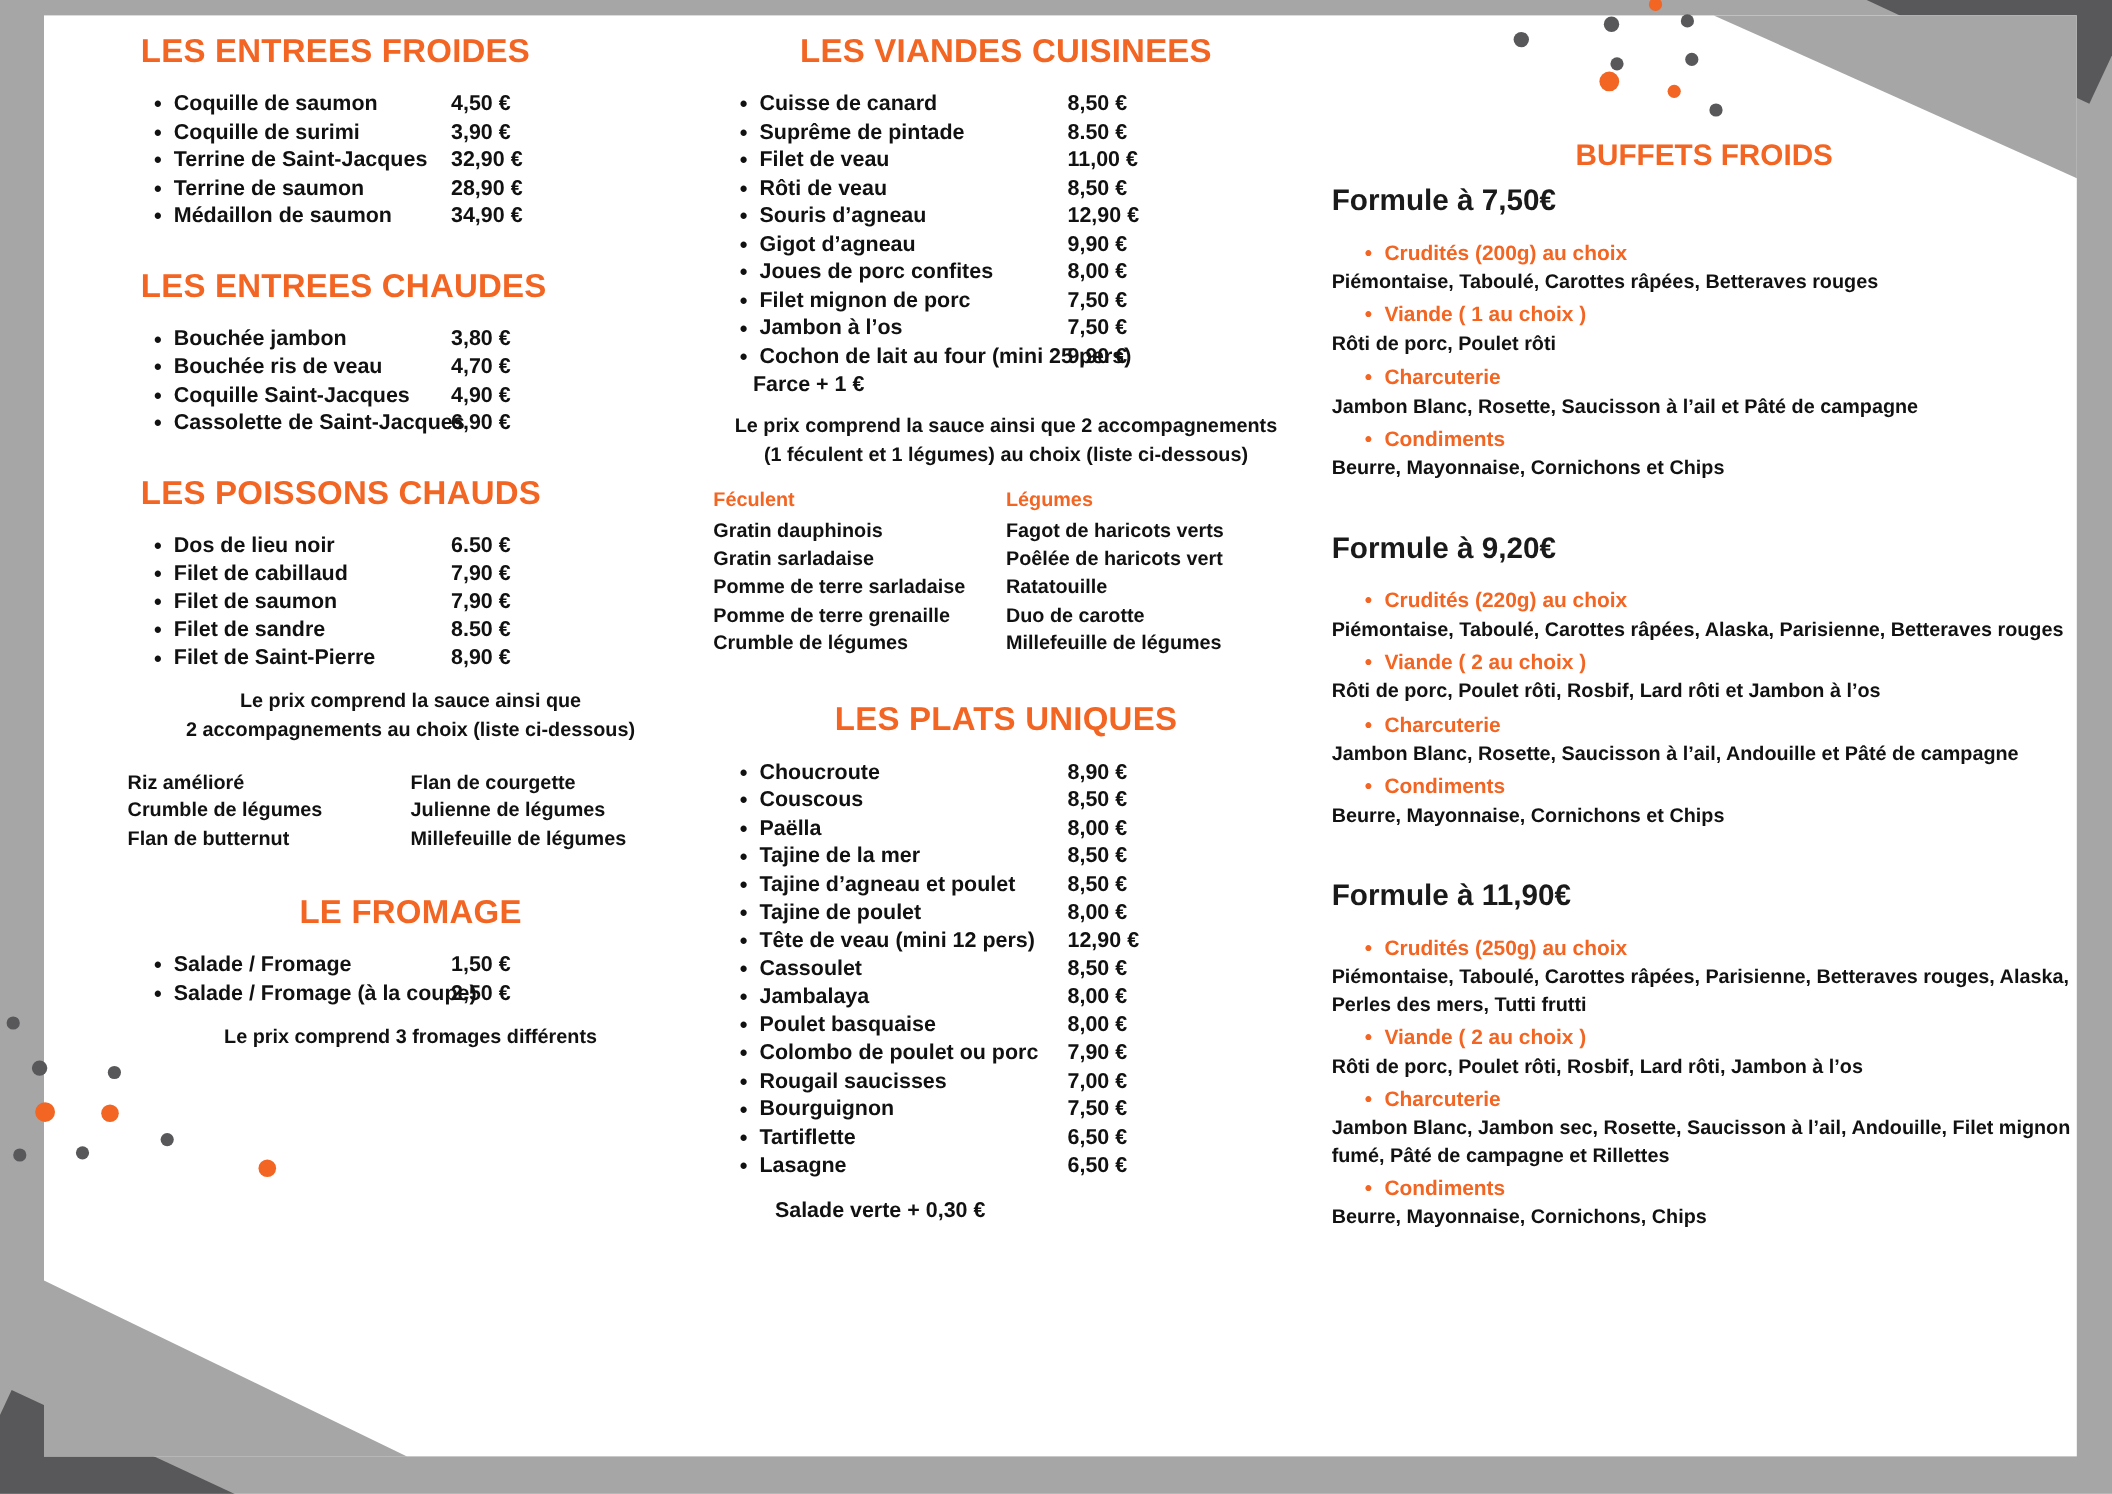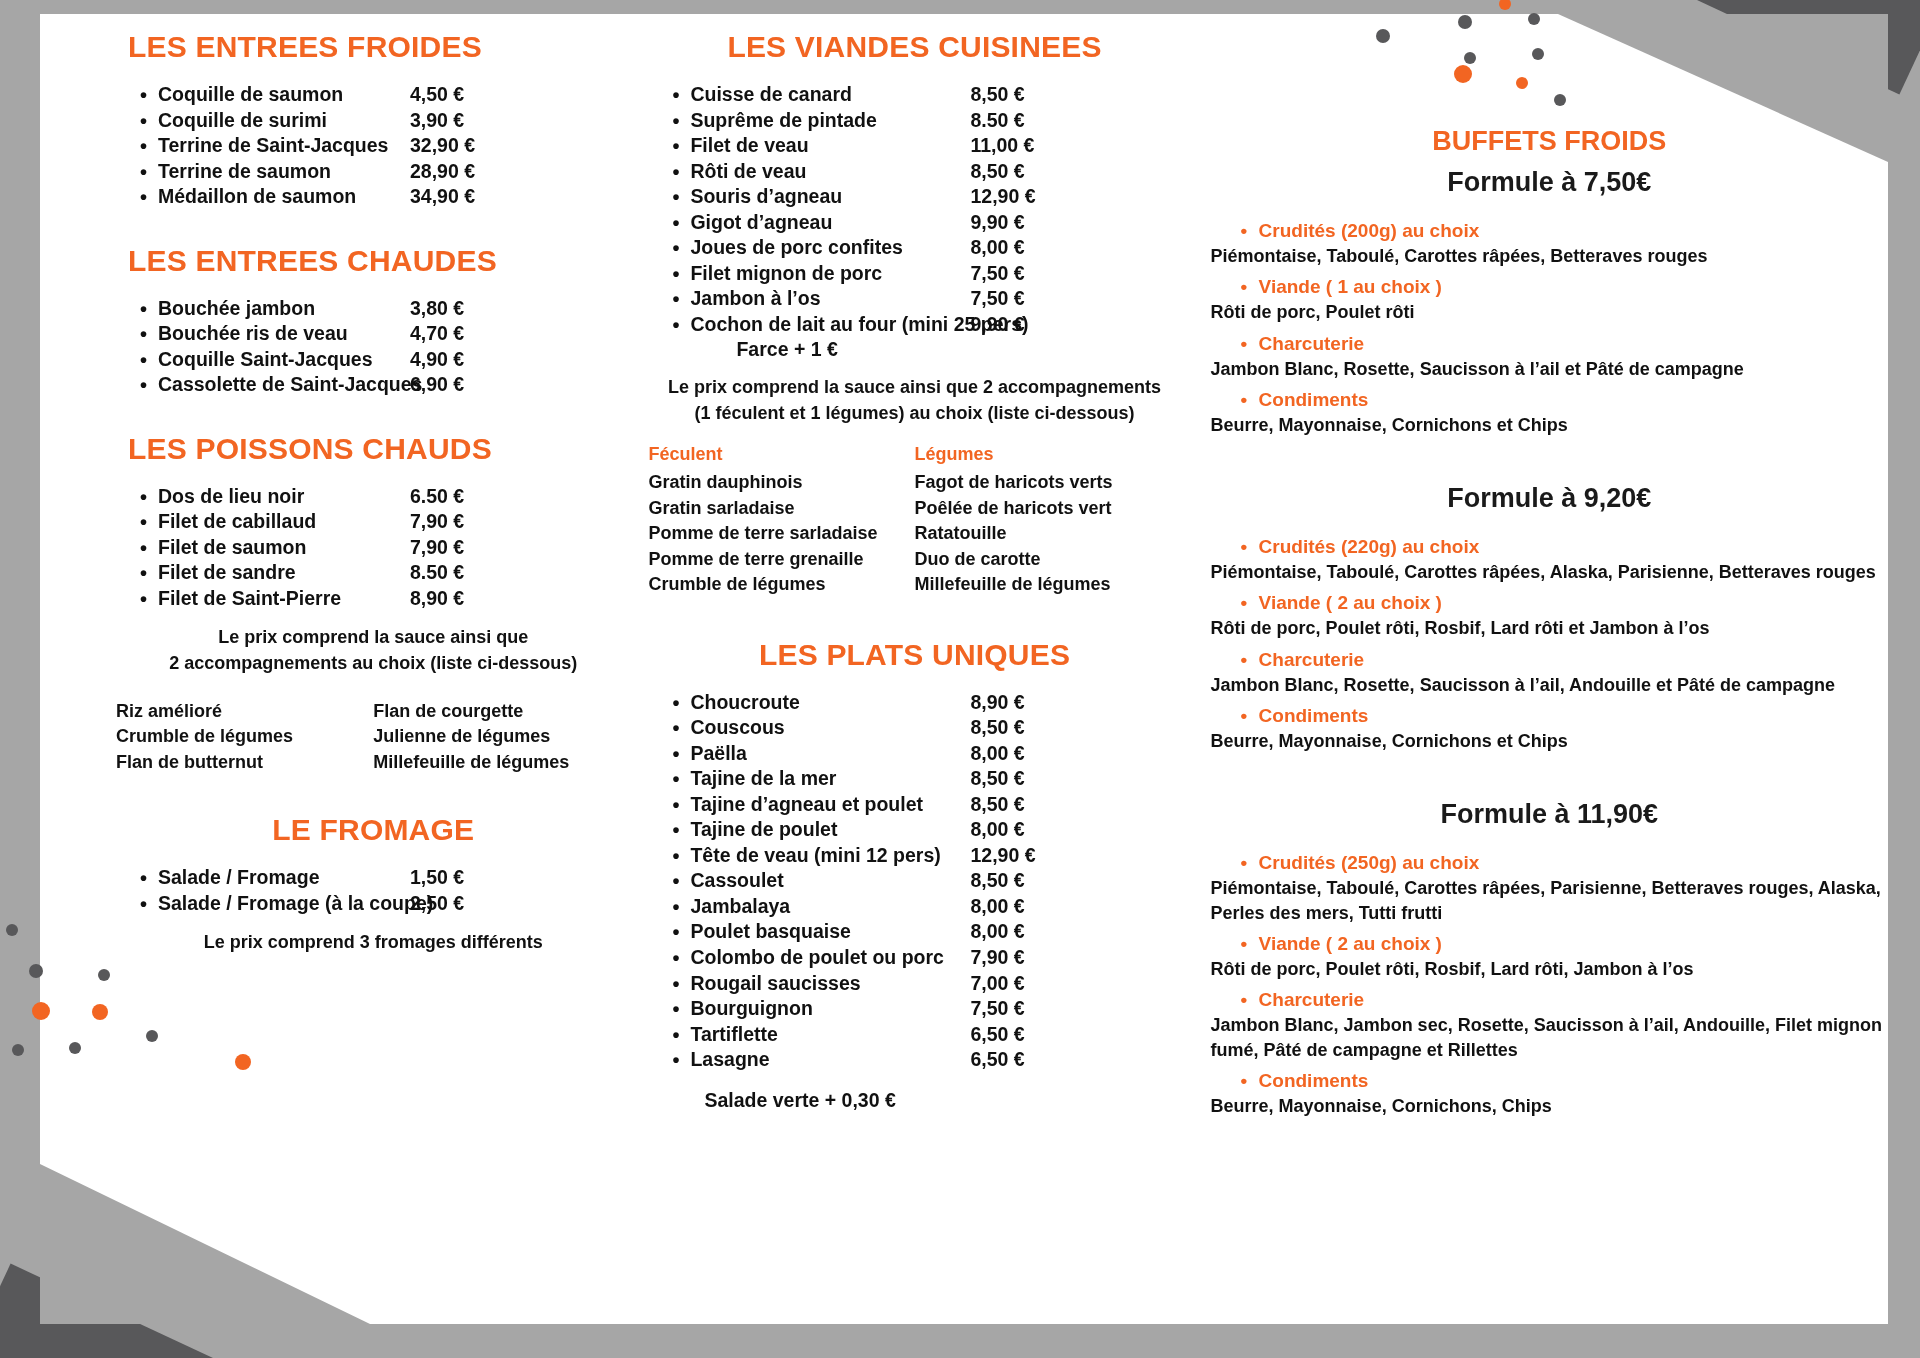--- a/index.html
+++ b/index.html
@@ -86,21 +86,20 @@
     letter-spacing: .2px;
     text-align: center;
     margin: 0 0 18px 0;
   }
   h2.section-title.left-al { text-align: left; padding-left: 12px; }
 
   h3.formule {
     color: #1a1a1a;
     font-size: 27px;
     font-weight: bold;
-    text-align: center;
     margin: 0 0 22px 0;
   }
   h2.buffet-title {
     color: #f26522;
     font-size: 27px;
     font-weight: bold;
     text-align: center;
     margin: 0 0 10px 0;
   }
 
@@ -180,21 +179,21 @@
     font-weight: bold;
     color: #111;
     line-height: 1.35;
     margin: 0 0 2px 0;
   }
 
   .farce-line {
     font-size: 19.5px;
     font-weight: bold;
     color: #111;
-    margin-left: 88px;
+    margin-left: 36px;
     margin-top: 1px;
   }
   .salade-line {
     font-size: 19.5px;
     font-weight: bold;
     color: #111;
     text-align: left;
     margin: 16px 0 12px 56px;
   }
 </style>

